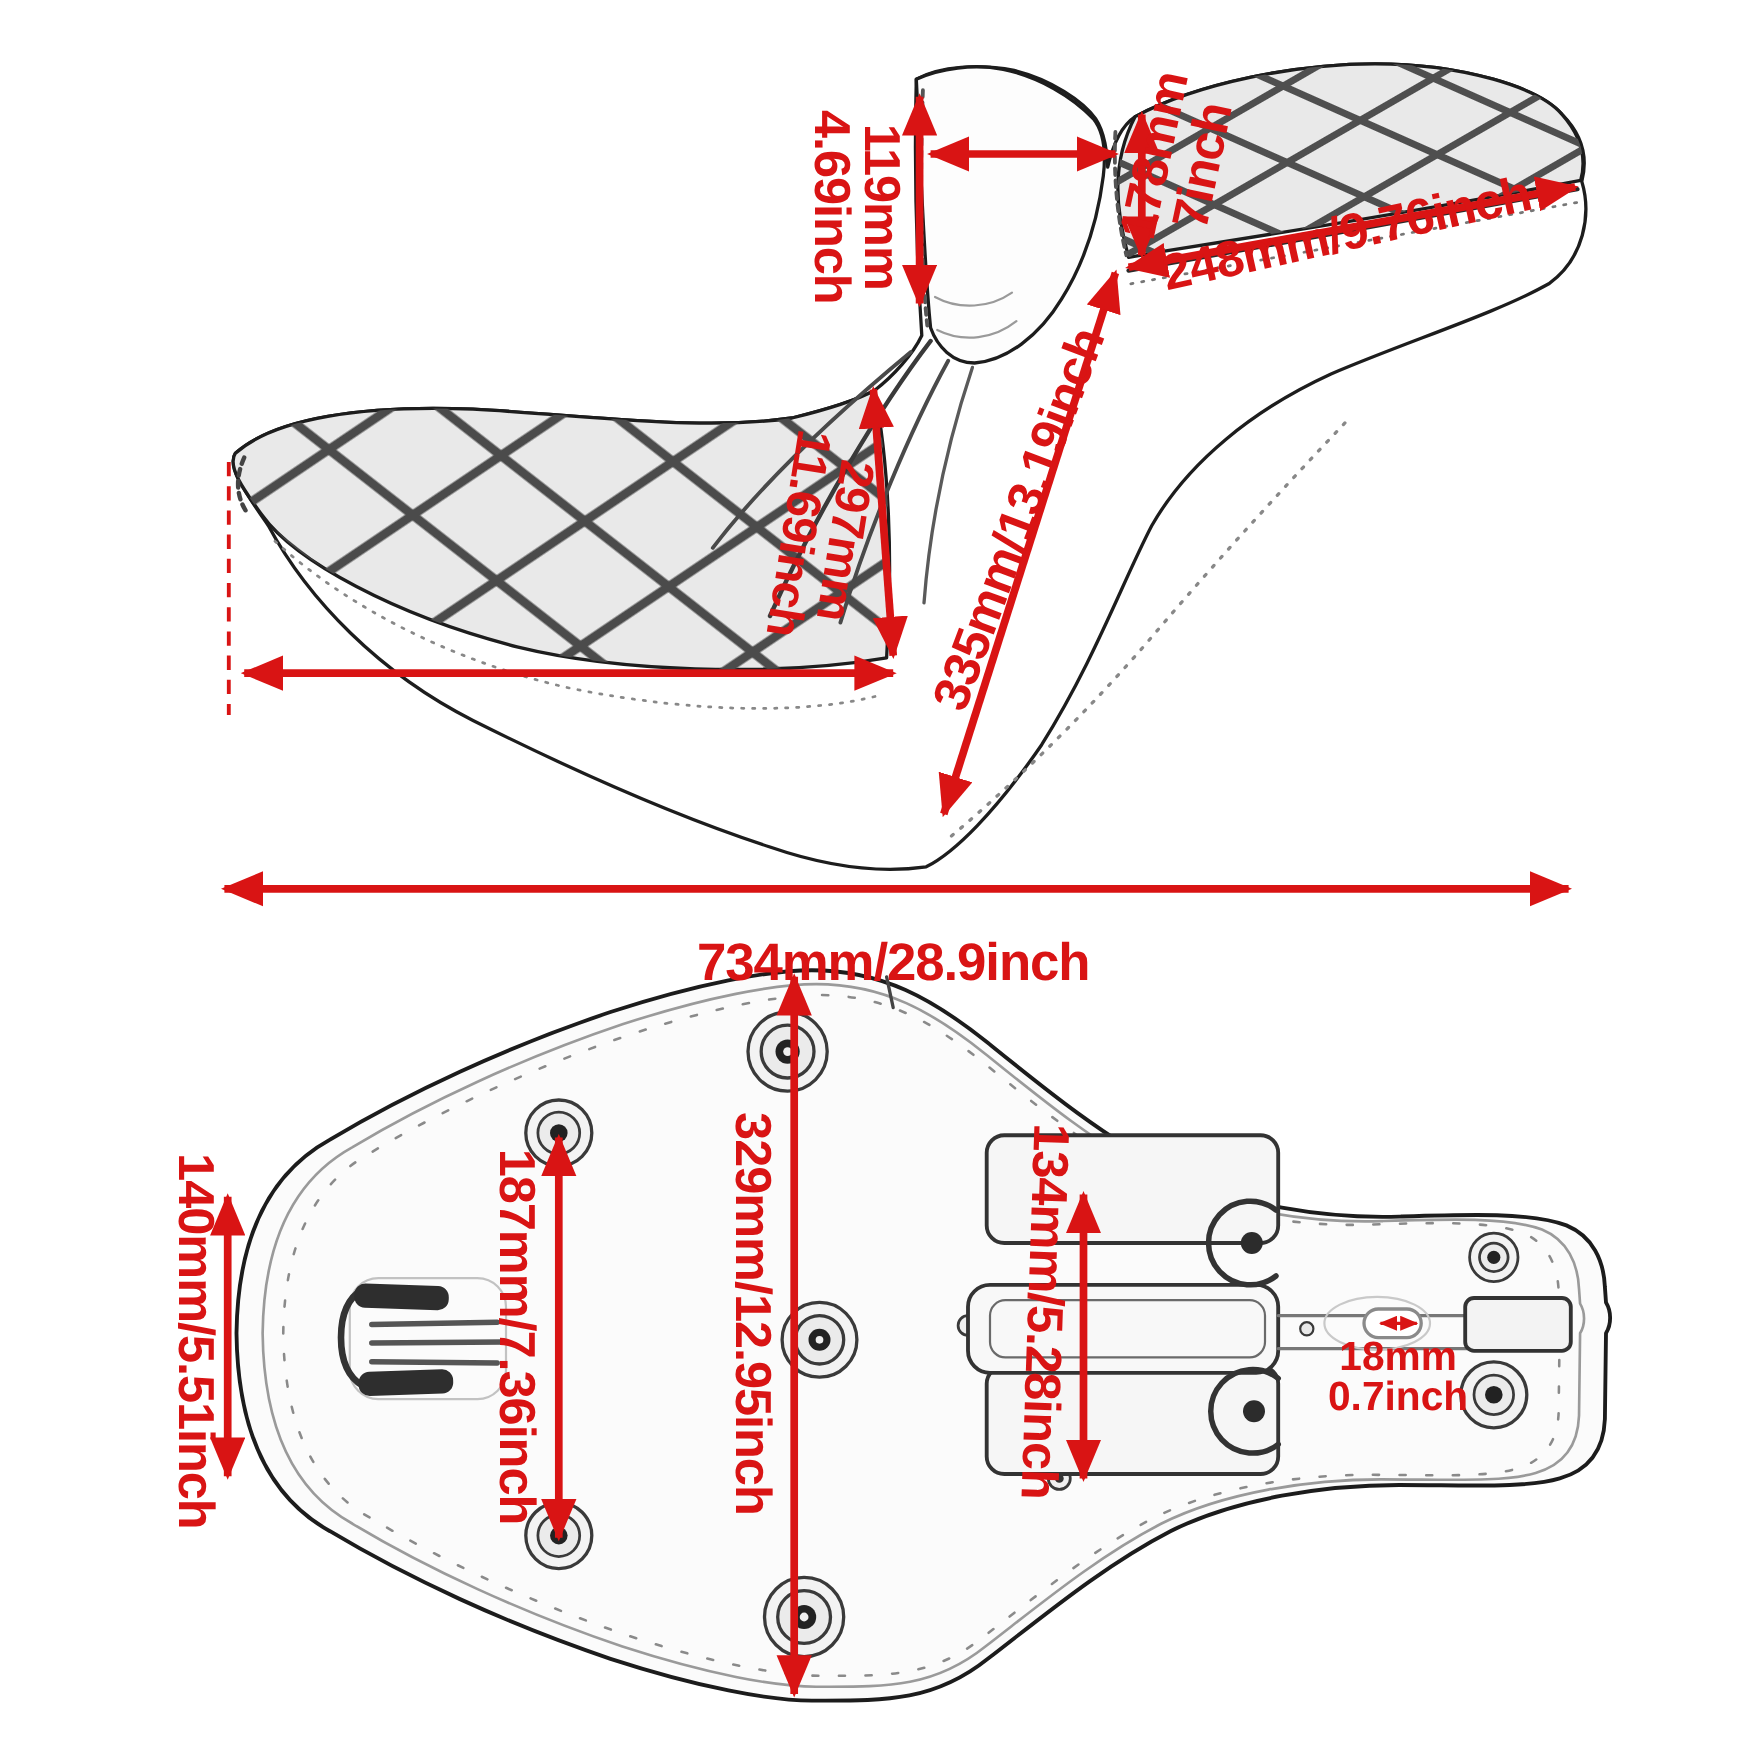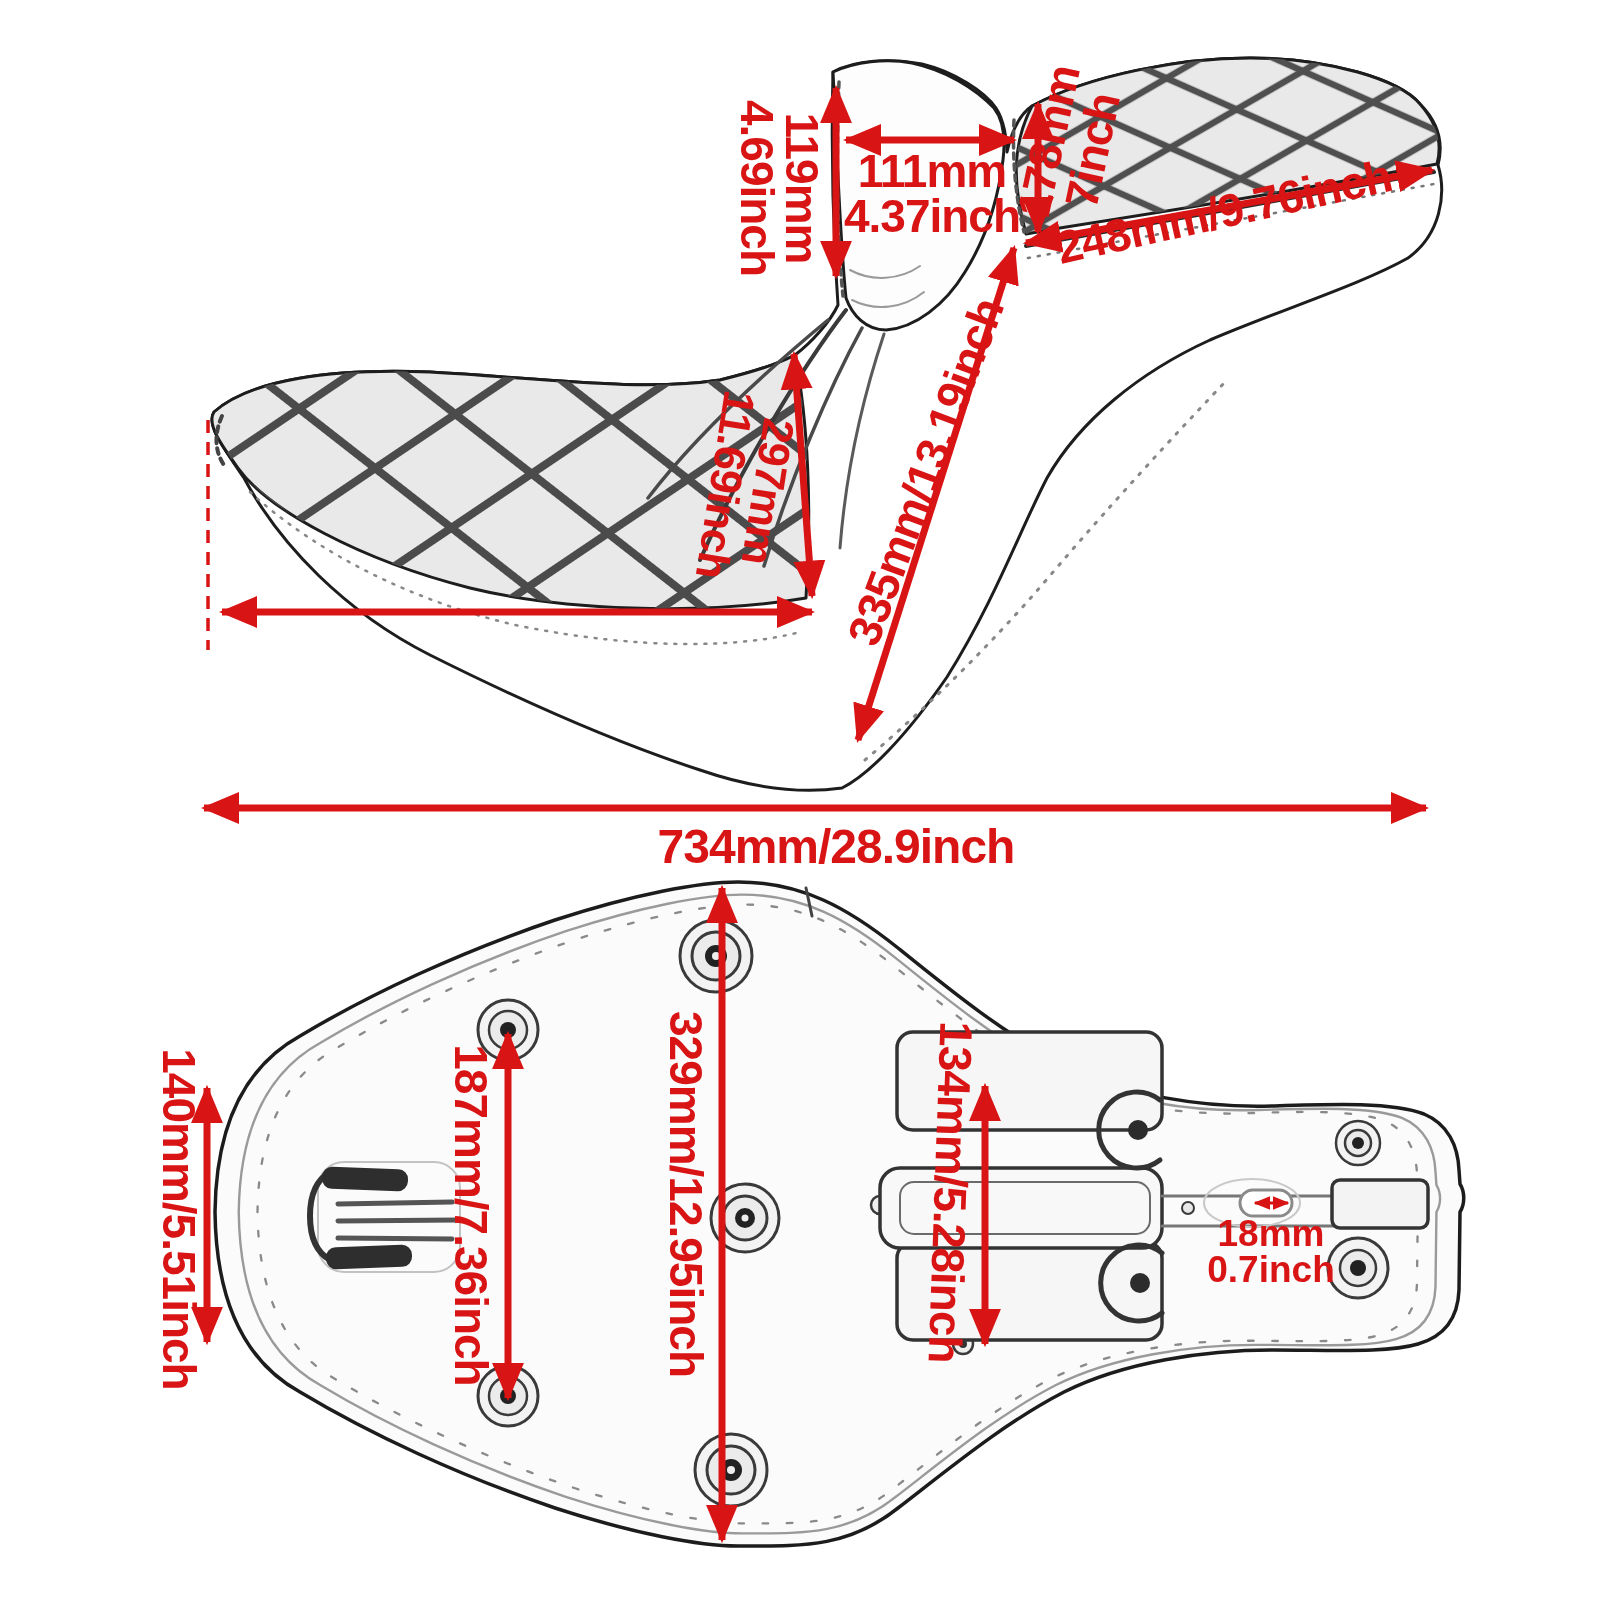--- a/index.html
+++ b/index.html
@@ -216,41 +216,37 @@
     <line x1="985" y1="1086" x2="985" y2="1344" marker-start="url(#ah)" marker-end="url(#ah)"></line>
     <line x1="1255" y1="1203" x2="1288" y2="1203" stroke-width="3" marker-start="url(#ah)" marker-end="url(#ah)"></line>
   </g>
 </svg>
 
   <div class="dim" style="left:779px;top:188px;transform:translate(-50%,-50%) rotate(90deg);">
     <span class="l">119mm</span>
     <span class="l">4.69inch</span>
   </div>
 
-  <div class="dim" style="left:932px;top:194px;transform:translate(-50%,-50%);">
-    <span class="l">111mm</span>
-    <span class="l">4.37inch</span>
-  </div>
 
   <div class="dim" style="left:1071px;top:146px;transform:translate(-50%,-50%) rotate(-78deg);">
     <span class="l">178mm</span>
     <span class="l">7inch</span>
   </div>
 
   <div class="dim" style="left:1224px;top:212px;transform:translate(-50%,-50%) rotate(-12.5deg);">248mm/9.76inch</div>
 
   <div class="dim" style="left:747px;top:488px;transform:translate(-50%,-50%) rotate(99deg);font-size:44px;">
     <span class="l">297mm</span>
     <span class="l">11.69inch</span>
   </div>
 
   <div class="dim" style="left:926px;top:472px;transform:translate(-50%,-50%) rotate(-69.5deg);">335mm/13.19inch</div>
 
 
-  <div class="dim" style="left:812px;top:847px;transform:translate(-50%,-50%);font-size:48px;margin-left:24px;">734mm/28.9inch</div>
+  <div class="dim" style="left:812px;top:875px;transform:translate(-50%,-50%);font-size:48px;">734mm/28.9inch</div>
 
   <div class="dim" style="left:178px;top:1219px;transform:translate(-50%,-50%) rotate(90deg);">140mm/5.51inch</div>
 
   <div class="dim" style="left:470px;top:1215px;transform:translate(-50%,-50%) rotate(90deg);">187mm/7.36inch</div>
 
   <div class="dim" style="left:685px;top:1194px;transform:translate(-50%,-50%) rotate(90deg);">329mm/12.95inch</div>
 
   <div class="dim" style="left:950px;top:1192px;transform:translate(-50%,-50%) rotate(92deg);">134mm/5.28inch</div>
 
   <div class="dim f37" style="left:1271px;top:1252px;transform:translate(-50%,-50%);">

